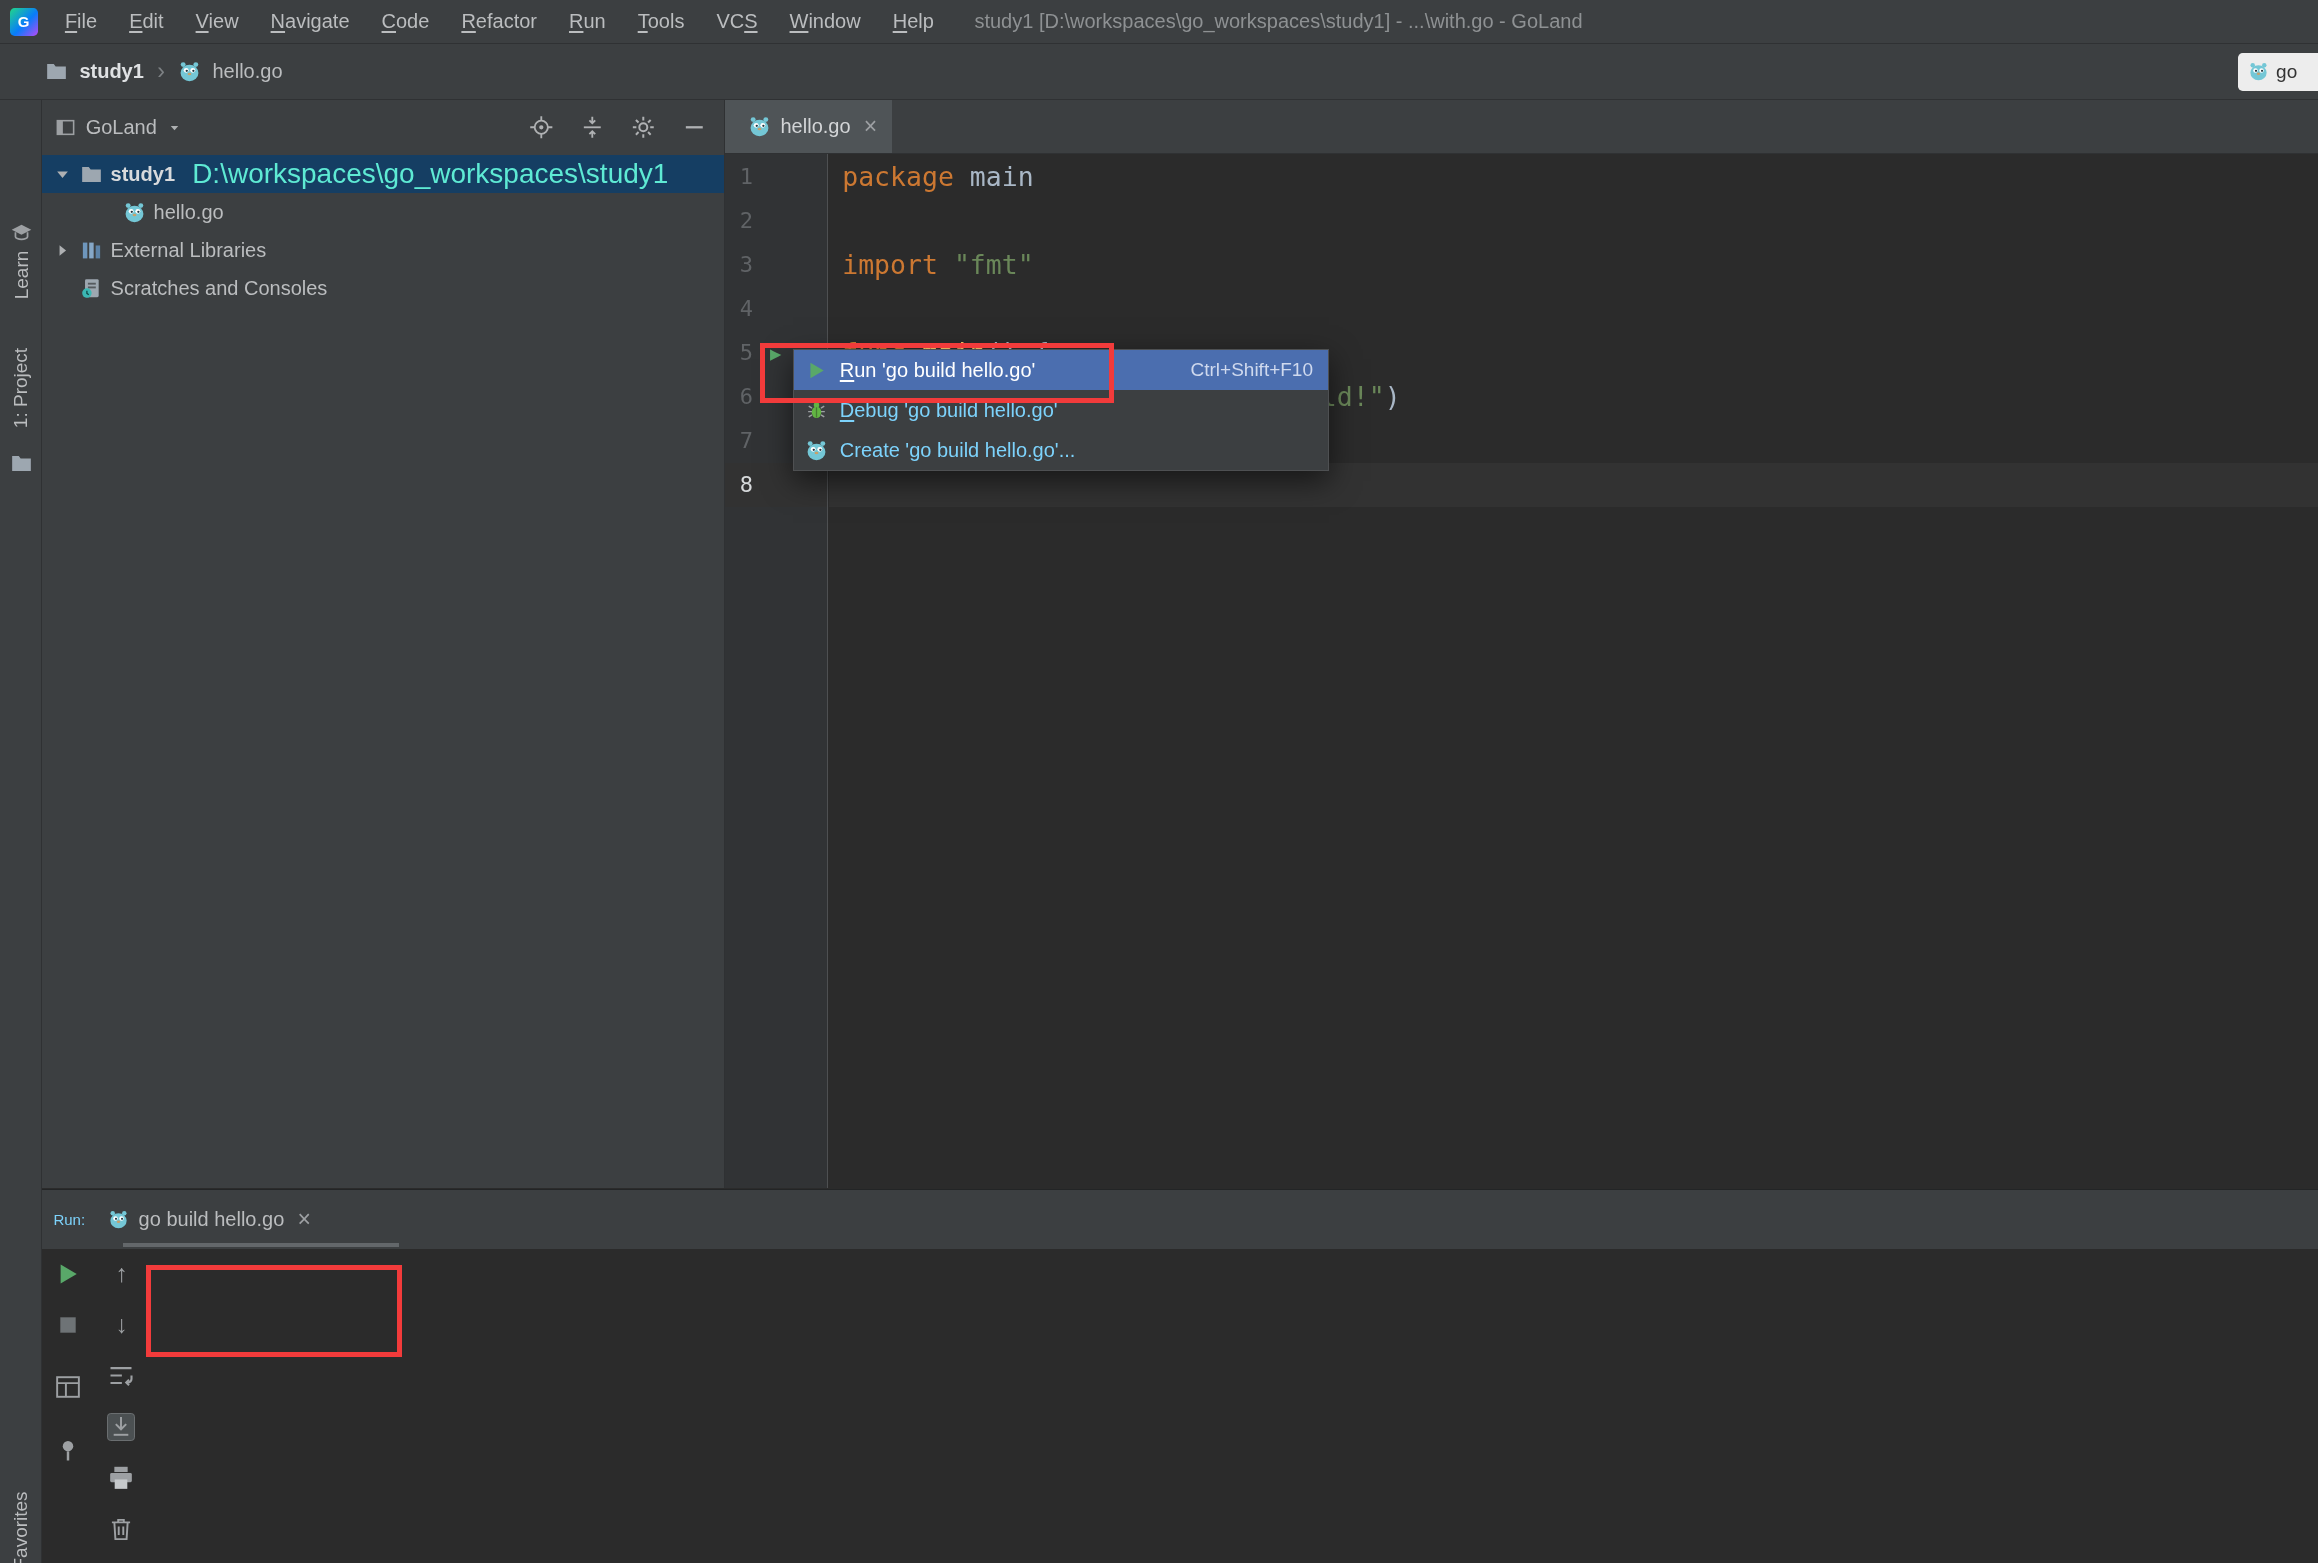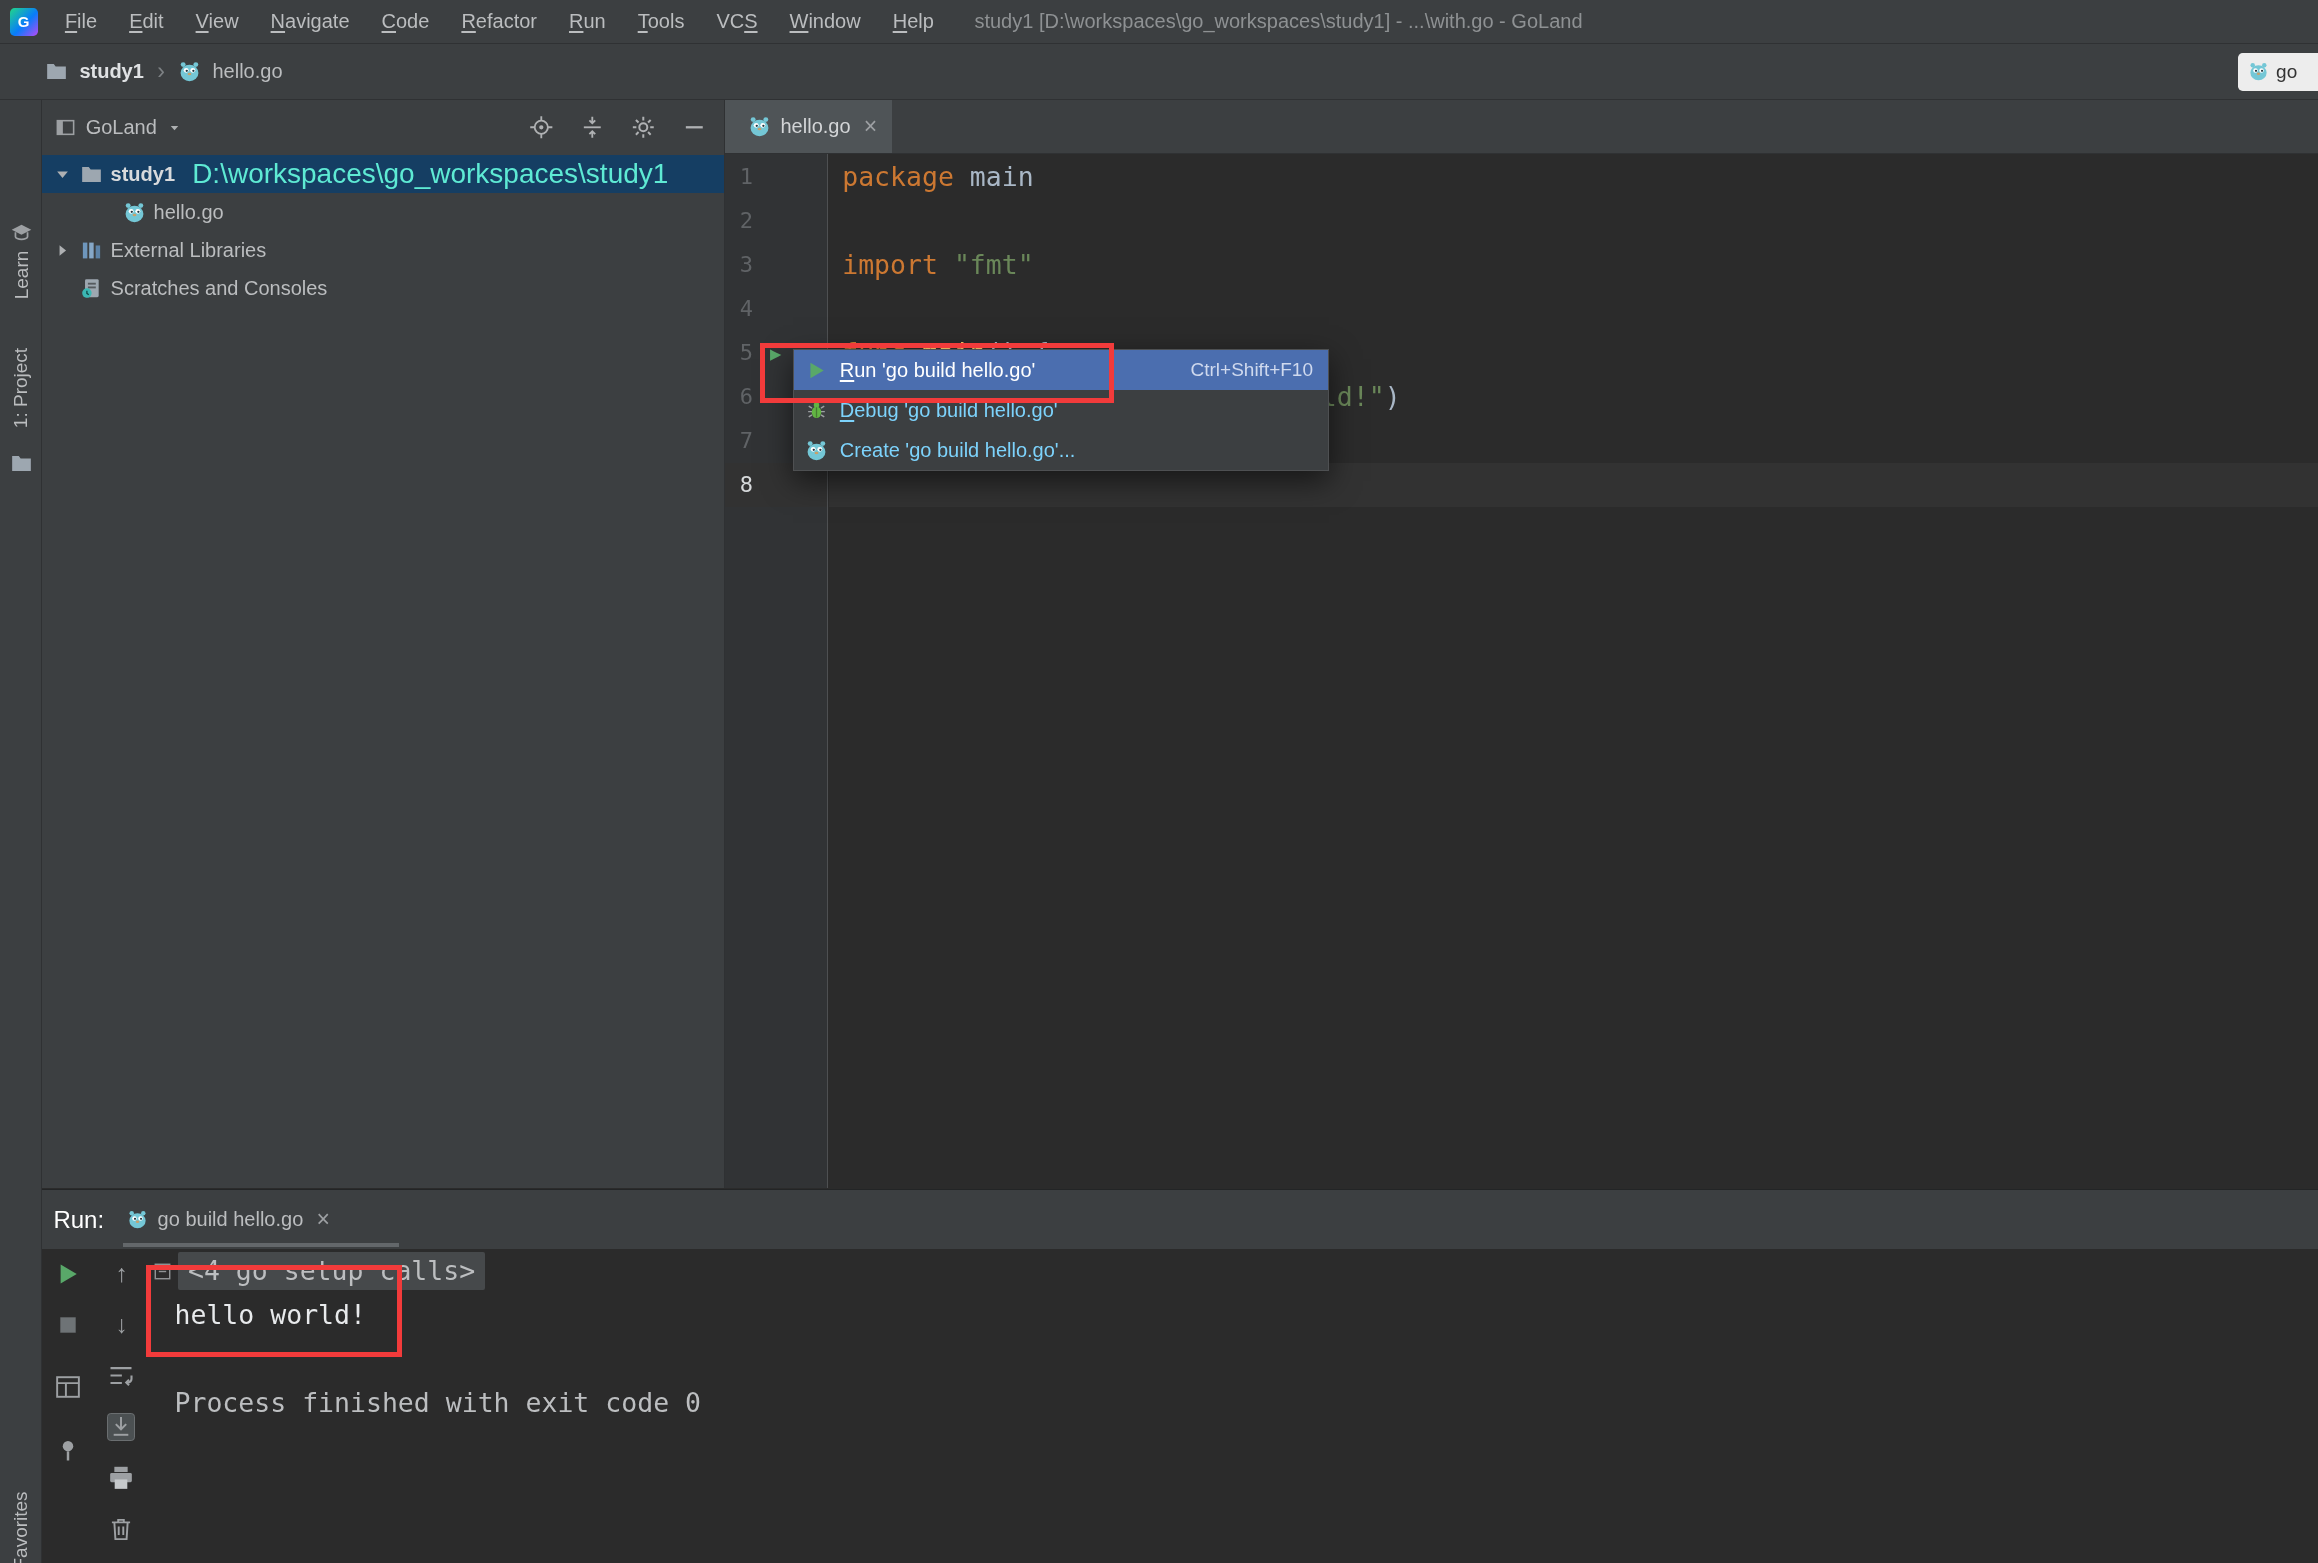--- a/index.html
+++ b/index.html
@@ -63,21 +63,21 @@
   
   #context-menu{position:absolute;left:793px;top:349px;width:536px;background:#3c3f41;border:0.9px solid #4e5052;box-shadow:0 9.5px 28px rgba(0,0,0,.55);z-index:30}
   .cm-item{height:40px;display:flex;align-items:center;gap:11.4px;padding:0 15px 0 11.4px;font-size:20px;color:#7dd3fc}
   .cm-item.selected{background:var(--sel);color:#fff}
   .cm-icon{width:23px;height:23px}
   .cm-shortcut{margin-left:auto;font-size:19px;color:#cfd9ee}
 
   
   #run-panel{position:absolute;left:42px;top:1189px;right:0;bottom:0;background:#2b2b2b;border-top:0.9px solid #232526}
   .rp-header{height:59px;background:#3c3f41;display:flex;align-items:center;padding-left:11.4px;position:relative}
-  .rp-label{font-size:24px;color:#ffffff}
+  .rp-label{font-size:15px;color:#7dd3fc}
   .rp-tab{display:flex;align-items:center;gap:9.5px;margin-left:23px;font-size:20px;color:#bbbdbf}
   .rp-underline{position:absolute;left:81px;top:53px;width:276px;height:3.8px;background:#63676a}
   .rp-body{position:absolute;left:0;top:59px;right:0;bottom:0}
   .tb{position:absolute;top:0;bottom:0;width:53px}
   .tb-a{left:0}.tb-b{left:53px}
   .tb-icon{position:absolute;left:12.3px;width:28px;height:28px;font-size:24.6px;color:#9da0a3;display:flex;align-items:center;justify-content:center}
   .tb-icon.green{color:var(--green)}
   .tb-icon.selected-box{background:#4b5052;border:0.9px solid #6a6e70;border-radius:3.8px}
   .console{position:absolute;left:106px;top:0;right:0}
   .console-line{height:44px;line-height:44px;font-family:"DejaVu Sans Mono",monospace;font-size:26.5px;color:#bcbec0;display:flex;align-items:center;white-space:pre}
@@ -425,30 +425,18 @@
             <rect x="4.4" y="8.8" width="7.2" height="5.4" fill="#c6c9cb"></rect>
           </svg>
         </span>
       <span class="tb-icon" style="top:266px">
           <svg viewBox="0 0 16 16" fill="none" stroke="#9da0a3" stroke-width="1.1">
             <path d="M2.8 4.2h10.4M6.4 4.2V2.8h3.2v1.4M4.2 4.2l.6 9.6h6.4l.6-9.6"></path>
             <path d="M6.7 6.6v4.8M9.3 6.6v4.8"></path>
           </svg>
         </span>
     </div>
-    <div class="console">
-      <div class="console-line">
-        <span class="icon fold-icon"><svg viewBox="0 0 16 16" fill="none" stroke="#8f9294" stroke-width="1.1">
-              <rect x="2.5" y="2.5" width="11" height="11"></rect>
-              <path d="M5.2 8h5.6"></path>
-            </svg></span>
-        <span class="folded-text">&lt;4 go setup calls&gt;</span>
-      </div>
-      <div class="console-line console-output">hello world!</div>
-      <div class="console-line"></div>
-      <div class="console-line console-exit">Process finished with exit code 0</div>
-    </div>
   </div>
 </section>
 
 <div class="anno" id="anno-run"></div>
 <div class="anno" id="anno-out"></div>
 
 
 </body></html>

